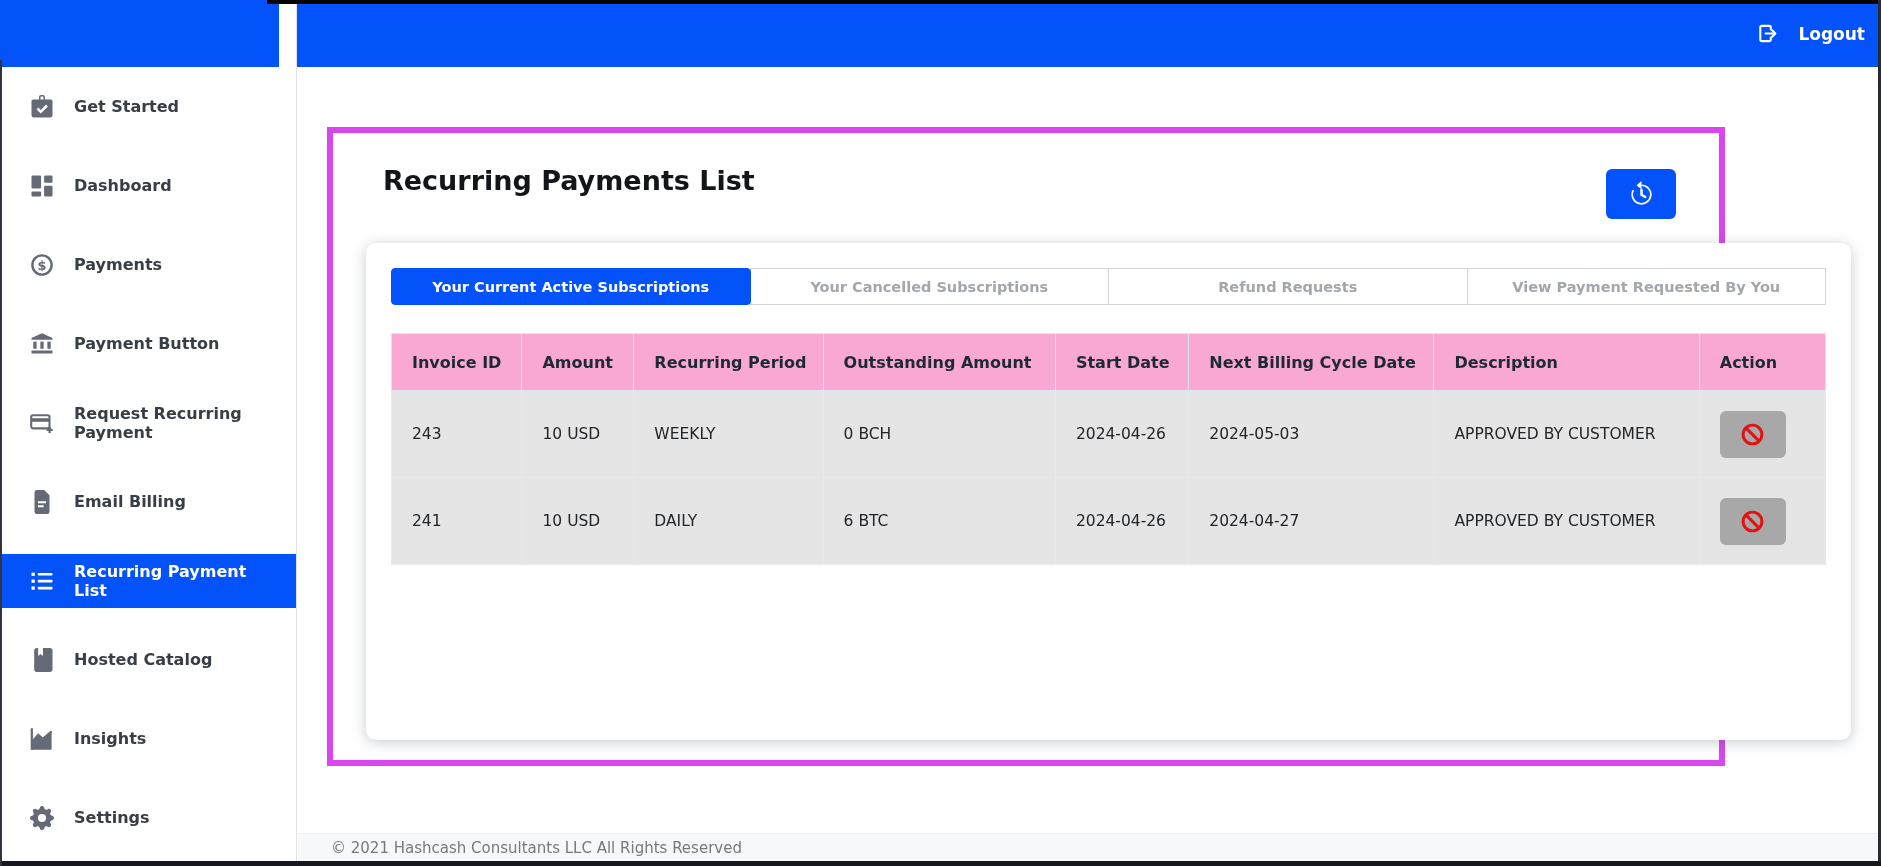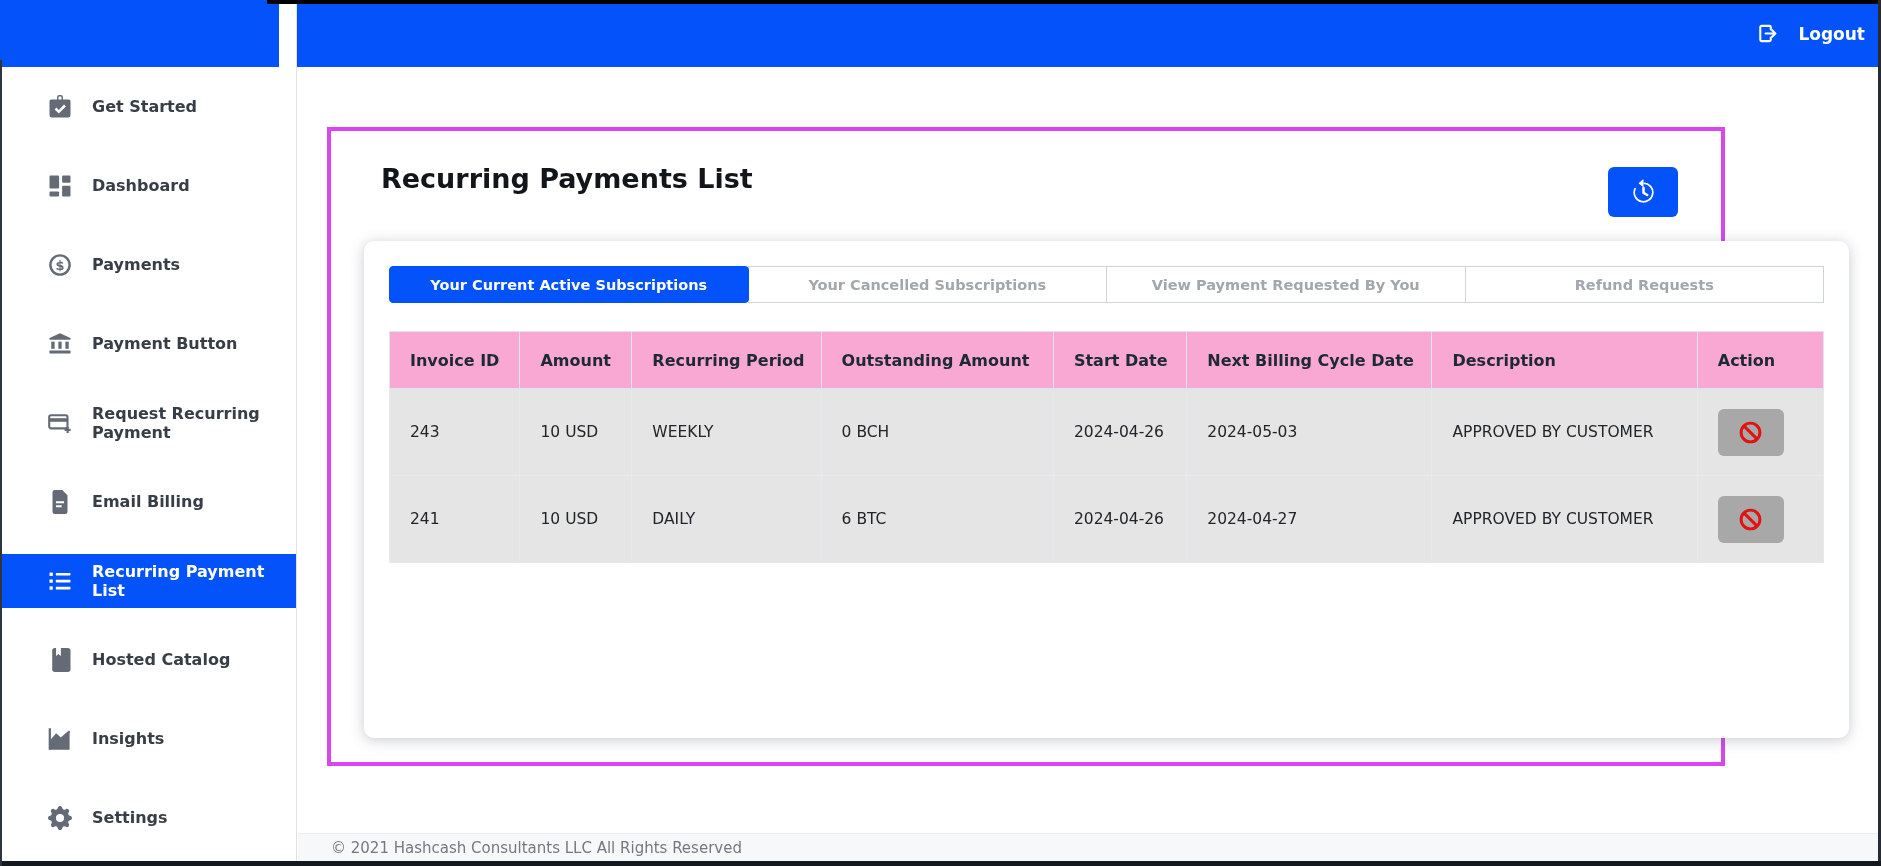--- a/index.html
+++ b/index.html
@@ -18,31 +18,31 @@
             display:flex; align-items:center; justify-content:flex-end; padding-right:16px; }
   .logout { display:flex; align-items:center; gap:20px; color:#fff; font-weight:700; font-size:17px; cursor:pointer; }
   .logout svg { width:21px; height:21px; display:block; }
 
   
   .sidebar { position:absolute; left:0; top:0; width:297px; height:100%; background:#fff;
              border-right:1px solid #e2e2e6; z-index:20; }
   .logo-block { width:279px; height:67px; background:#0452fa; }
   .nav { padding-top:13px; }
   .nav-item { height:54px; margin-bottom:25px; display:flex; align-items:center; gap:18px;
-              padding-left:48px; padding-right:12px; color:#40464e; cursor:pointer; }
+              padding-left:30px; padding-right:12px; color:#40464e; cursor:pointer; }
   .nav-item .nav-icon { width:26px; height:24px; flex:0 0 26px; color:#646b76; display:flex; align-items:center; }
   .nav-item .nav-icon svg { width:24px; height:24px; }
   .nav-item .nav-label { font-size:16px; font-weight:700; line-height:1.2; color:#383e46; }
   .nav-item.active { background:#0452fa; }
   .nav-item.active .nav-label { color:#fff; }
   .nav-item.active .nav-icon { color:#fff; }
 
   
   .card { position:absolute; left:327px; top:127px; width:1398px; height:639px;
-          background:#fff; border:4px solid #d946ef; z-index:5; }
+          background:#fff; border:6px solid #d946ef; z-index:5; }
   .page-title { position:absolute; left:50px; top:32px; font-size:27px; font-weight:700; color:#121519; }
   .refresh-btn { position:absolute; right:43px; top:36px; width:70px; height:50px; background:#0452fa;
                  border:none; border-radius:6px; display:flex; align-items:center; justify-content:center; cursor:pointer; }
   .refresh-btn svg { width:27px; height:27px; }
 
   .panel { position:absolute; left:33px; top:110px; width:1485px; height:497px; background:#fff;
            border-radius:10px; box-shadow:0 2px 14px rgba(70,80,100,0.30); padding:25px 25px 16px 25px; }
 
   
   .tabs { display:flex; width:100%; }
@@ -214,22 +214,22 @@
         <path fill="#fff" d="M8 4.466V.534a.25.25 0 0 0-.41-.192L5.23 2.308a.25.25 0 0 0 0 .384l2.36 1.966A.25.25 0 0 0 8 4.466z"></path>
         <path d="M8 5.2v3l2.2 1.3" stroke="#fff" stroke-width="1.5" fill="none" stroke-linecap="round"></path>
       </svg>
     </button>
 
     <div class="panel">
 
       <div class="tabs">
         <div class="tab active">Your Current Active Subscriptions</div>
         <div class="tab">Your Cancelled Subscriptions</div>
+        <div class="tab">Refund Requests</div>
         <div class="tab">View Payment Requested By You</div>
-        <div class="tab">Refund Requests</div>
       </div>
 
       <table class="grid">
         <colgroup>
           <col style="width:9.1%">
             <col style="width:7.8%">
             <col style="width:13.2%">
             <col style="width:16.2%">
           <col style="width:9.3%">
             <col style="width:17.1%">

